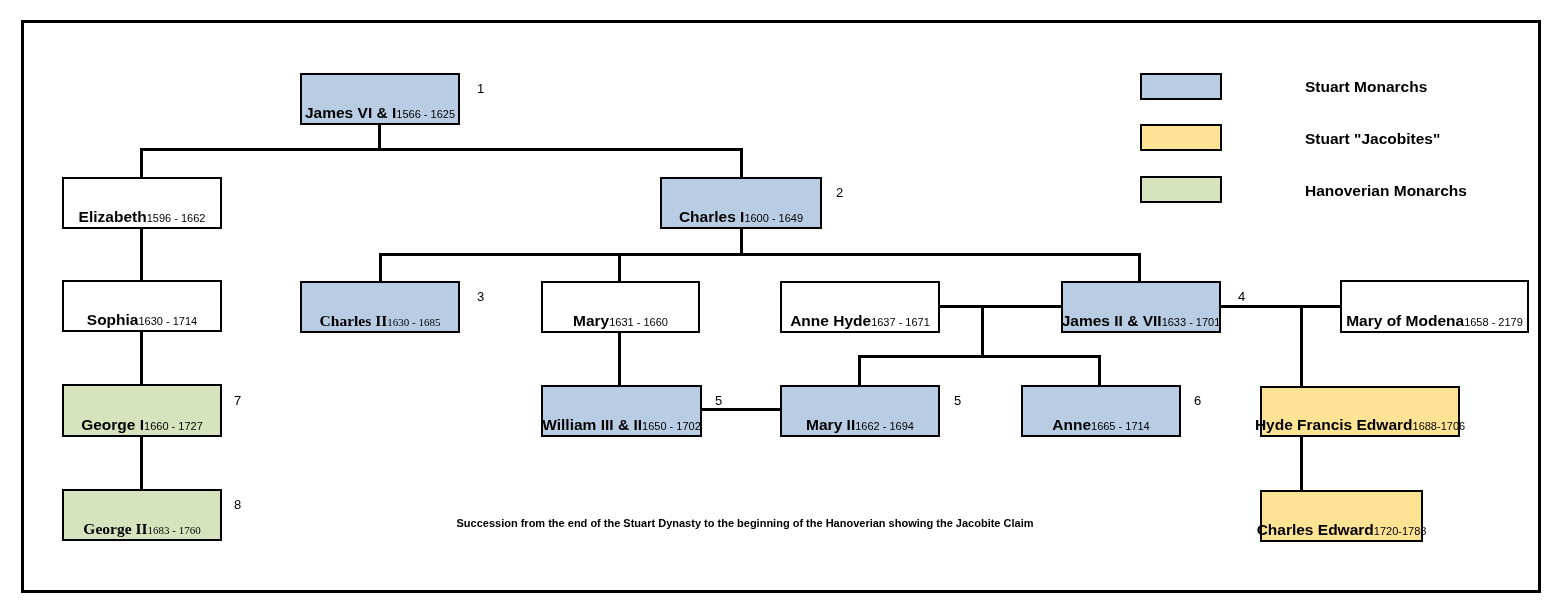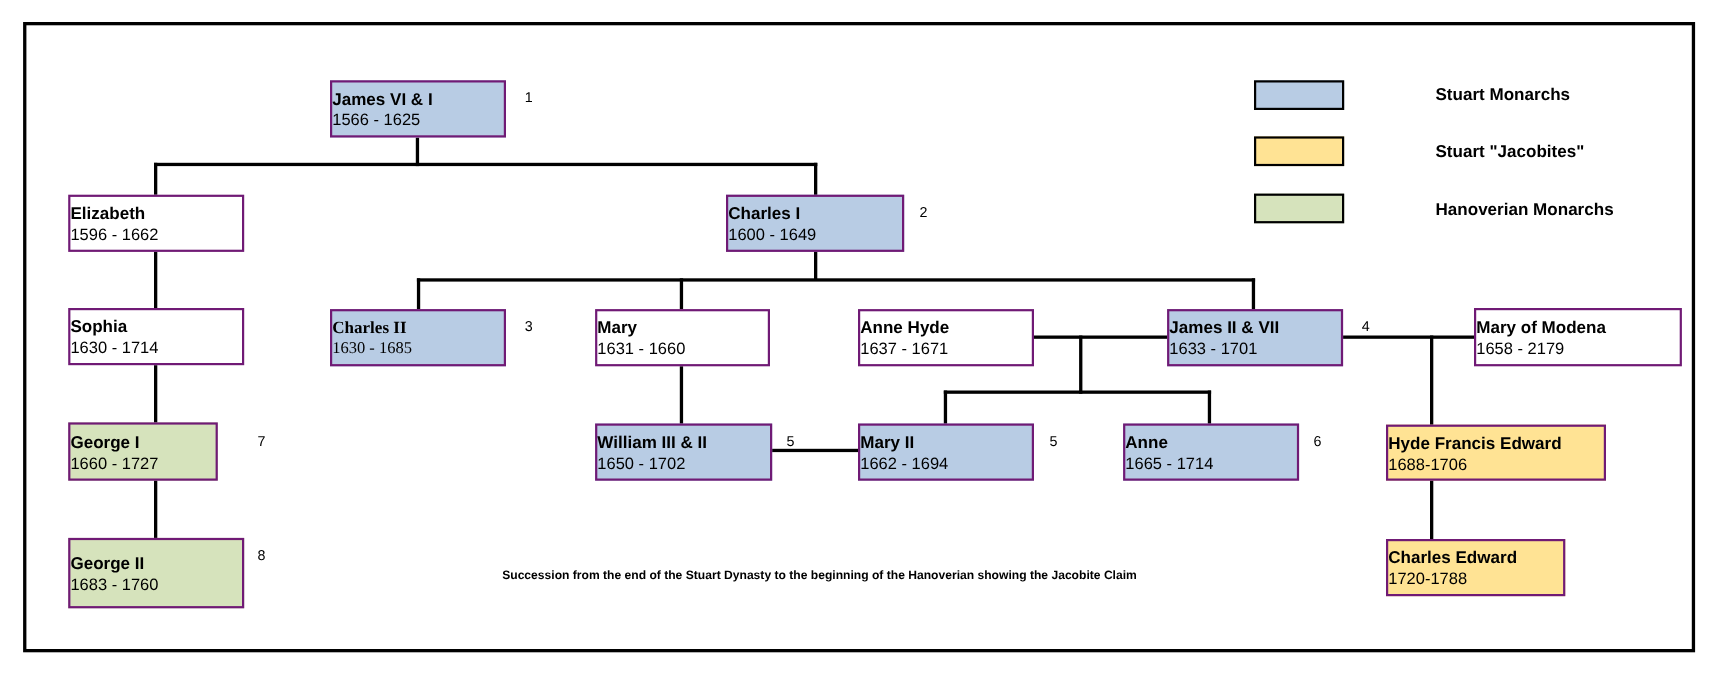--- a/index.html
+++ b/index.html
@@ -1,24 +1,24 @@
 <!DOCTYPE html>
 <html><head>
 <meta charset="utf-8">
 <style>
   html,body{margin:0;padding:0;background:#fff;}
   .canvas{position:relative;width:1561px;height:614px;background:#fff;overflow:hidden;
           font-family:"Liberation Sans",sans-serif;color:#000;}
   .frame{position:absolute;left:21px;top:20px;width:1520px;height:573px;
          border:3px solid #000;box-sizing:border-box;}
   .line{position:absolute;background:#000;}
-  .node{position:absolute;border:2px solid #701a75;box-sizing:border-box;background:#fff;
-        display:flex;flex-direction:column;align-items:flex-start;justify-content:center;}
+  .node{position:absolute;border:2px solid #000000;box-sizing:border-box;background:#fff;
+        display:flex;flex-direction:row;align-items:flex-end;justify-content:center;}
   .node .name{font-weight:bold;font-size:15.5px;line-height:21px;white-space:nowrap;}
-  .node .dates{font-size:15px;line-height:17px;white-space:nowrap;}
+  .node .dates{font-size:11px;line-height:17px;white-space:nowrap;}
   .num{position:absolute;font-size:13px;line-height:16px;}
   .swatch{position:absolute;width:82px;height:27px;border:2px solid #000;box-sizing:border-box;}
   .legend-label{position:absolute;font-weight:bold;font-size:15.5px;white-space:nowrap;}
   .caption{position:absolute;left:250px;top:517px;width:990px;text-align:center;
            font-weight:bold;font-size:11px;}
 </style>
 </head>
 <body>
 
 <div class="canvas">
@@ -89,21 +89,21 @@
     <div class="name">James II &amp; VII</div>
     <div class="dates">1633 - 1701</div>
   </div>
   <div class="num" style="left:1238px;top:289px;">4</div>
 
   <div class="node" style="left: 1340px; top: 280px; width: 189px; height: 53px; background-color: rgb(255, 255, 255);">
     <div class="name">Mary of Modena</div>
     <div class="dates">1658 - 2179</div>
   </div>
 
-  <div class="node" style="left: 62px; top: 384px; width: 136px; height: 53px; background-color: rgb(214, 227, 188);">
+  <div class="node" style="left: 62px; top: 384px; width: 160px; height: 53px; background-color: rgb(214, 227, 188);">
     <div class="name">George I</div>
     <div class="dates">1660 - 1727</div>
   </div>
   <div class="num" style="left:234px;top:393px;">7</div>
 
   <div class="node" style="left: 541px; top: 385px; width: 161px; height: 52px; background-color: rgb(184, 204, 228);">
     <div class="name">William III &amp; II</div>
     <div class="dates">1650 - 1702</div>
   </div>
   <div class="num" style="left:715px;top:393px;">5</div>
@@ -118,21 +118,21 @@
     <div class="name">Anne</div>
     <div class="dates">1665 - 1714</div>
   </div>
   <div class="num" style="left:1194px;top:393px;">6</div>
 
   <div class="node" style="left: 1260px; top: 386px; width: 200px; height: 51px; background-color: rgb(255, 227, 148);">
     <div class="name">Hyde Francis Edward</div>
     <div class="dates">1688-1706</div>
   </div>
 
-  <div class="node" style="left: 62px; top: 489px; width: 160px; height: 64px; background-color: rgb(214, 227, 188);">
+  <div class="node" style="left: 62px; top: 489px; width: 160px; height: 52px; background-color: rgb(214, 227, 188); font-family: Liberation Serif, serif;">
     <div class="name">George II</div>
     <div class="dates">1683 - 1760</div>
   </div>
   <div class="num" style="left:234px;top:497px;">8</div>
 
   <div class="node" style="left: 1260px; top: 490px; width: 163px; height: 52px; background-color: rgb(255, 227, 148);">
     <div class="name">Charles Edward</div>
     <div class="dates">1720-1788</div>
   </div>
 

